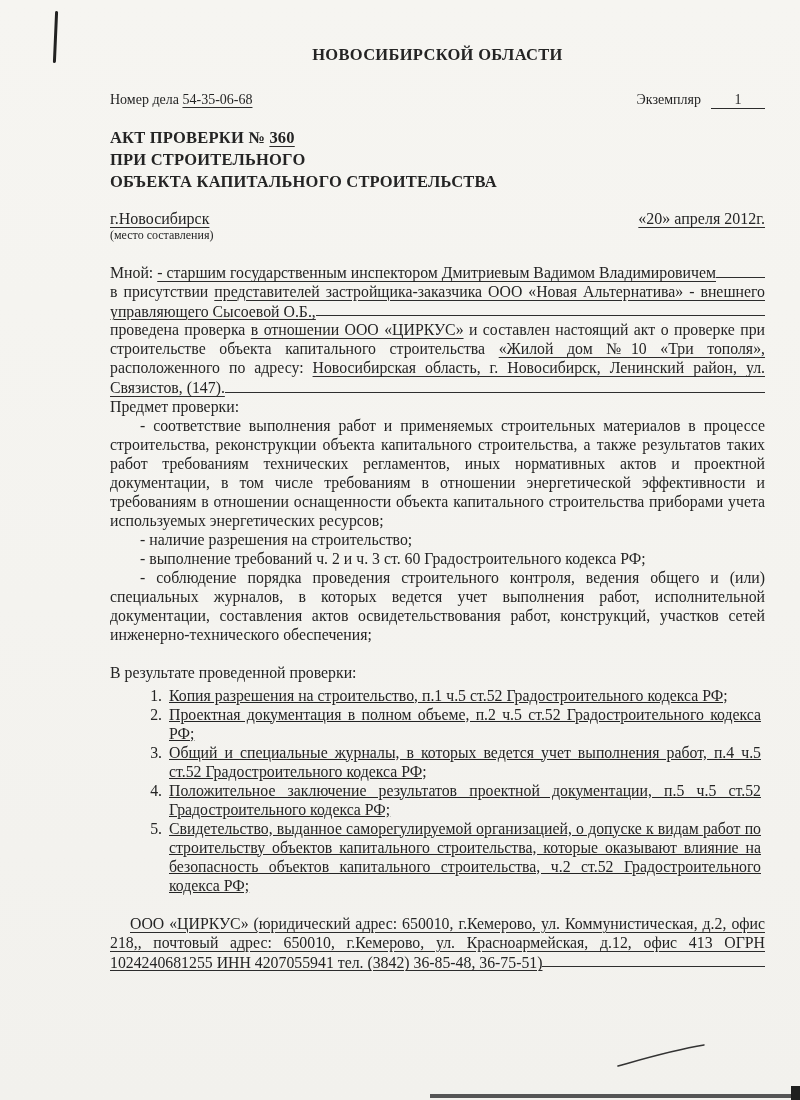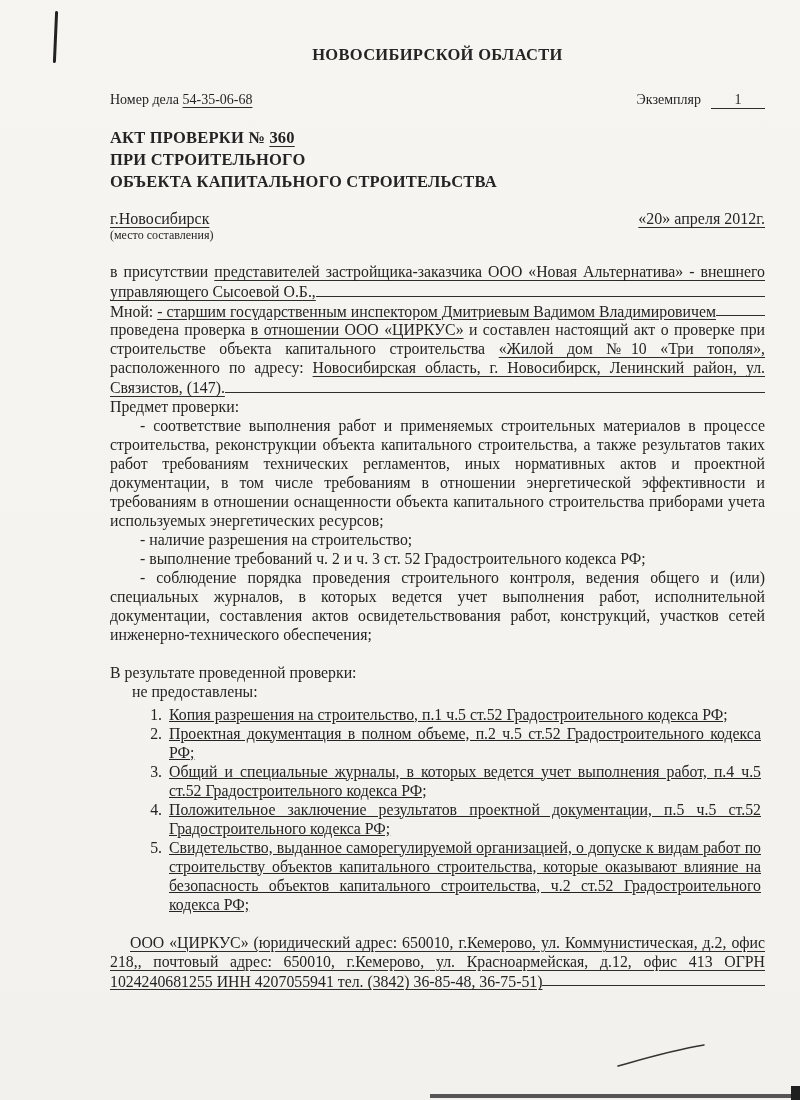--- a/index.html
+++ b/index.html
@@ -79,34 +79,33 @@
       <div><span class="u">г.Новосибирск</span></div>
       <div class="meta-note">(место составления)</div>
     </div>
     <div>
       <span class="u">«20» апреля 2012г.</span>
     </div>
   </div>
 
   <div class="body-text">
 
+    <p class="p-fill"><span>Мной: </span><span class="u">- старшим государственным инспектором Дмитриевым Вадимом Владимировичем</span><span class="fill"></span></p>
     <p class="p-fill"><span>в присутствии </span><span class="u">представителей застройщика-заказчика ООО «Новая Альтернатива» - внешнего управляющего Сысоевой О.Б.,</span><span class="fill"></span></p>
-    <p class="p-fill"><span>Мной: </span><span class="u">- старшим государственным инспектором Дмитриевым Вадимом Владимировичем</span><span class="fill"></span></p>
     <p class="p-fill"><span>проведена проверка </span><span class="u">в отношении ООО «ЦИРКУС»</span><span> и составлен настоящий акт о проверке при строительстве объекта капитального строительства </span><span class="u">«Жилой дом №10 «Три тополя»,</span><span> расположенного по адресу: </span><span class="u">Новосибирская область, г. Новосибирск, Ленинский район, ул. Связистов, (147).</span><span class="fill"></span></p>
 
     <p>Предмет проверки:</p>
     <div>
         <p class="subject-item">- соответствие выполнения работ и применяемых строительных материалов в процессе строительства, реконструкции объекта капитального строительства, а также результатов таких работ требованиям технических регламентов, иных нормативных актов и проектной документации, в том числе требованиям в отношении энергетической эффективности и требованиям в отношении оснащенности объекта капитального строительства приборами учета используемых энергетических ресурсов;</p>
         <p class="subject-item">- наличие разрешения на строительство;</p>
-        <p class="subject-item">- выполнение требований ч. 2 и ч. 3 ст. 52 Градостроительного кодекса РФ;</p>
+        <p class="subject-item">- выполнение требований ч. 2 и ч. 3 ст. 60 Градостроительного кодекса РФ;</p>
         <p class="subject-item">- соблюдение порядка проведения строительного контроля, ведения общего и (или) специальных журналов, в которых ведется учет выполнения работ, исполнительной документации, составления актов освидетельствования работ, конструкций, участков сетей инженерно-технического обеспечения;</p>
       </div>
 
     <p class="result-heading">В результате проведенной проверки:</p>
-    <p class="np-label">не предоставлены:</p>
     <ol>
         <li>Копия разрешения на строительство, п.1 ч.5 ст.52 Градостроительного кодекса РФ;</li>
         <li>Проектная документация в полном объеме, п.2 ч.5 ст.52 Градостроительного кодекса РФ;</li>
         <li>Общий и специальные журналы, в которых ведется учет выполнения работ, п.4 ч.5 ст.52 Градостроительного кодекса РФ;</li>
         <li>Положительное заключение результатов проектной документации, п.5 ч.5 ст.52 Градостроительного кодекса РФ;</li>
         <li>Свидетельство, выданное саморегулируемой организацией, о допуске к видам работ по строительству объектов капитального строительства, которые оказывают влияние на безопасность объектов капитального строительства, ч.2 ст.52 Градостроительного кодекса РФ;</li>
       </ol>
 
 
     <p class="company p-fill"><span class="u">ООО «ЦИРКУС» (юридический адрес: 650010, г.Кемерово, ул. Коммунистическая, д.2, офис 218,, почтовый адрес: 650010, г.Кемерово, ул. Красноармейская, д.12, офис 413 ОГРН 1024240681255 ИНН 4207055941 тел. (3842) 36-85-48, 36-75-51)</span><span class="fill"></span></p>

